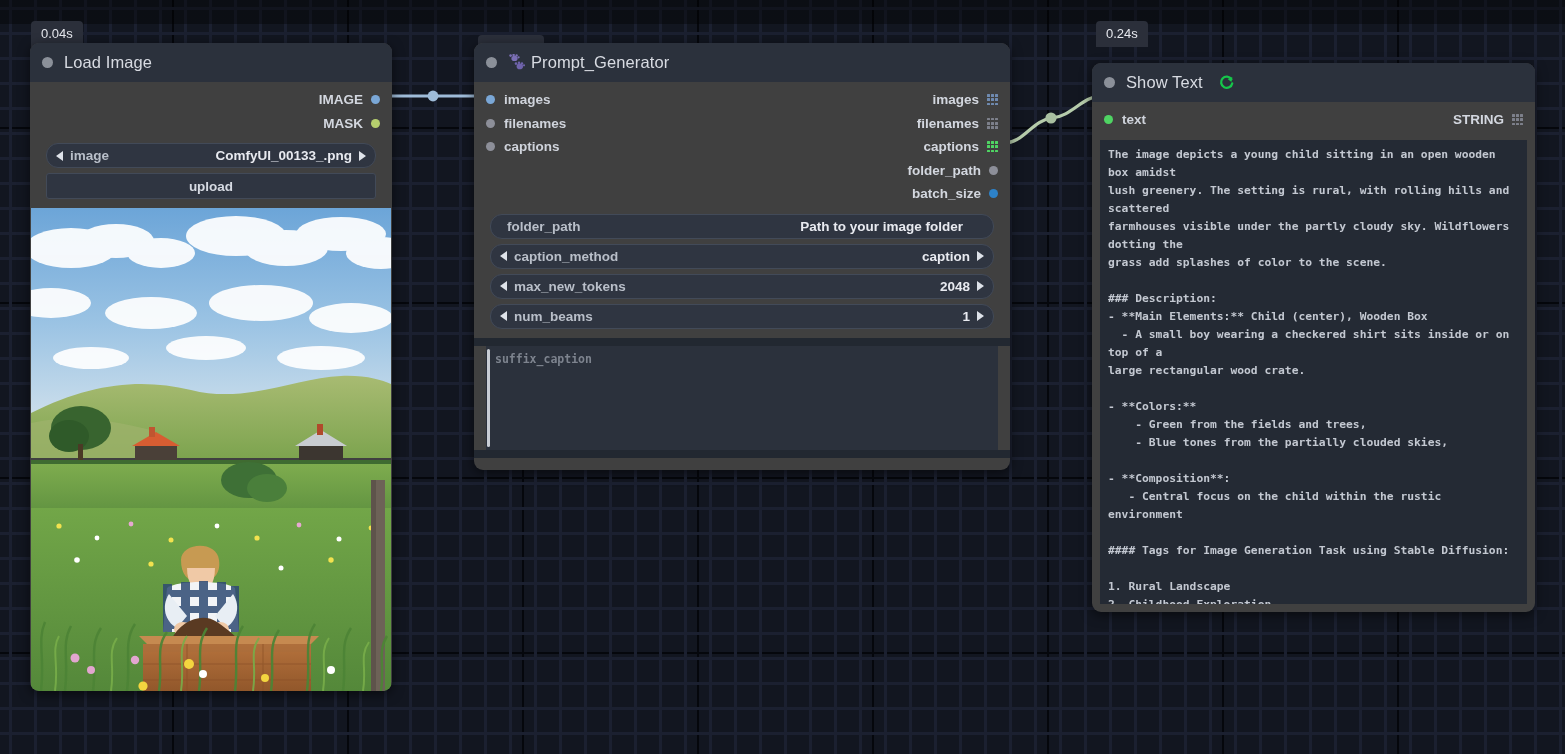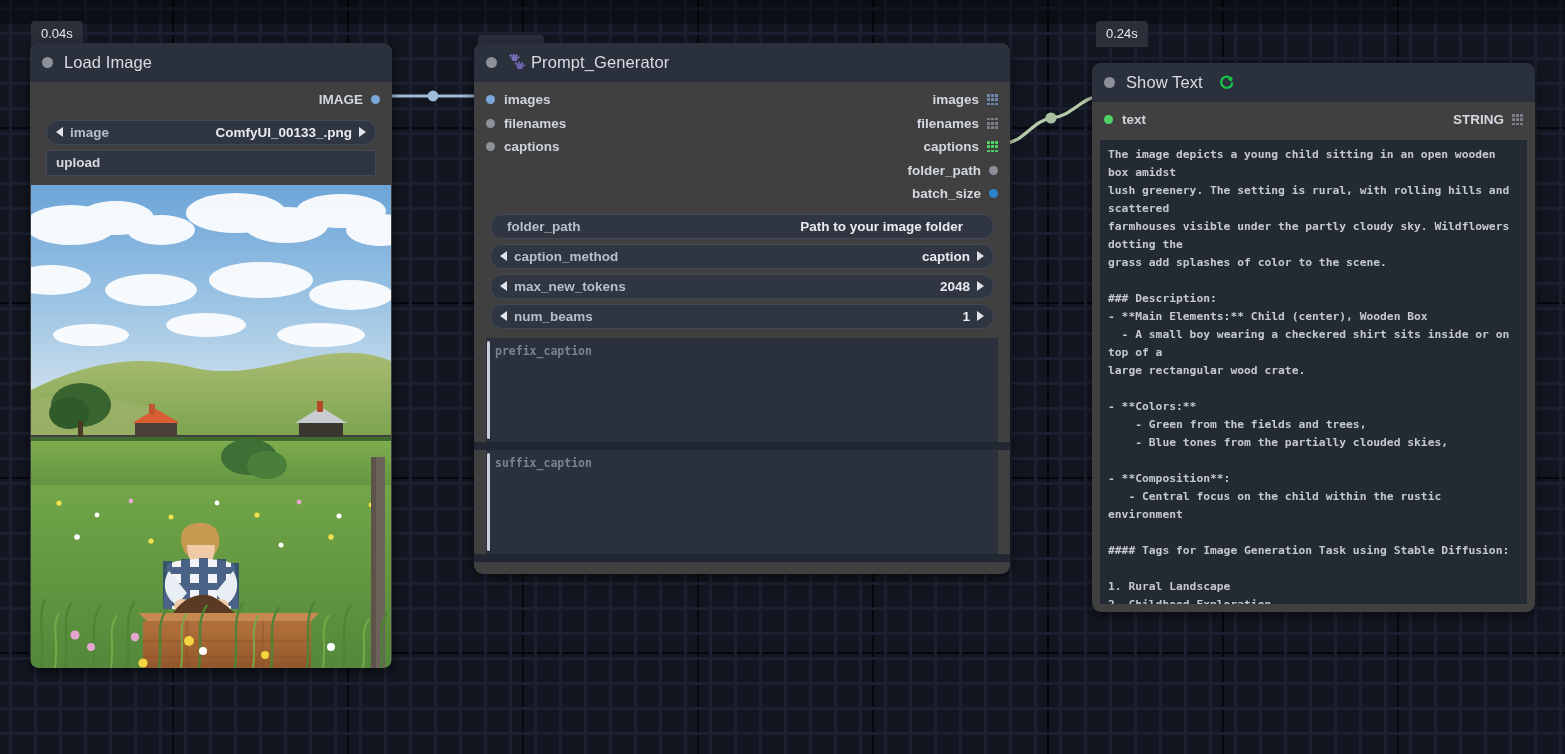--- a/index.html
+++ b/index.html
@@ -187,29 +187,35 @@
   <div class="node-body">
     <div style="height:6px;"></div>
 
     <div class="slot-row">
       <div class="slot-right">
         <span class="slot-label out">IMAGE</span>
         <span class="slot-dot" style="background:#7aa7d6;"></span>
       </div>
     </div>
 
+    <div class="slot-row">
+      <div class="slot-right">
+        <span class="slot-label out">MASK</span>
+        <span class="slot-dot" style="background:#b6cf6e;"></span>
+      </div>
+    </div>
 
     <div class="widgets" style="padding-top:8px;">
       <div class="widget combo">
         <span class="arrow l"></span>
         <span class="wname">image</span>
         <span class="wval">ComfyUI_00133_.png</span>
         <span class="arrow r"></span>
       </div>
-      <div class="widget" style="border-radius:3px;height:24px;">
+      <div class="widget" style="border-radius:3px;justify-content:center;height:24px;">
         <span>upload</span>
       </div>
     </div>
 
     <div style="margin:9px 1px 0 1px;">
       <svg class="img-preview" viewBox="0 0 360 483" width="360" height="483" preserveAspectRatio="none">
         <defs>
           <linearGradient id="sky" x1="0" y1="0" x2="0" y2="1">
             <stop offset="0" stop-color="#6ca5d8"></stop>
             <stop offset="0.55" stop-color="#9cc4e4"></stop>
@@ -496,24 +502,20 @@
       <div class="widget combo">
         <span class="arrow l"></span>
         <span class="wname">num_beams</span>
         <span class="wval">1</span>
         <span class="arrow r"></span>
       </div>
     </div>
 
     <div style="height:9px;"></div>
 
-    <div class="ta" style="margin:0 12px;height:104px;">
-      <span class="ta-scroll"></span>
-      <span class="ta-ph">prefix_caption</span>
-    </div>
     <div class="ta-gap"></div>
     <div class="ta" style="margin:0 12px;height:104px;">
       <span class="ta-scroll"></span>
       <span class="ta-ph">suffix_caption</span>
     </div>
     <div class="ta-gap"></div>
     <div style="height:12px;"></div>
   </div>
 </div>
 

